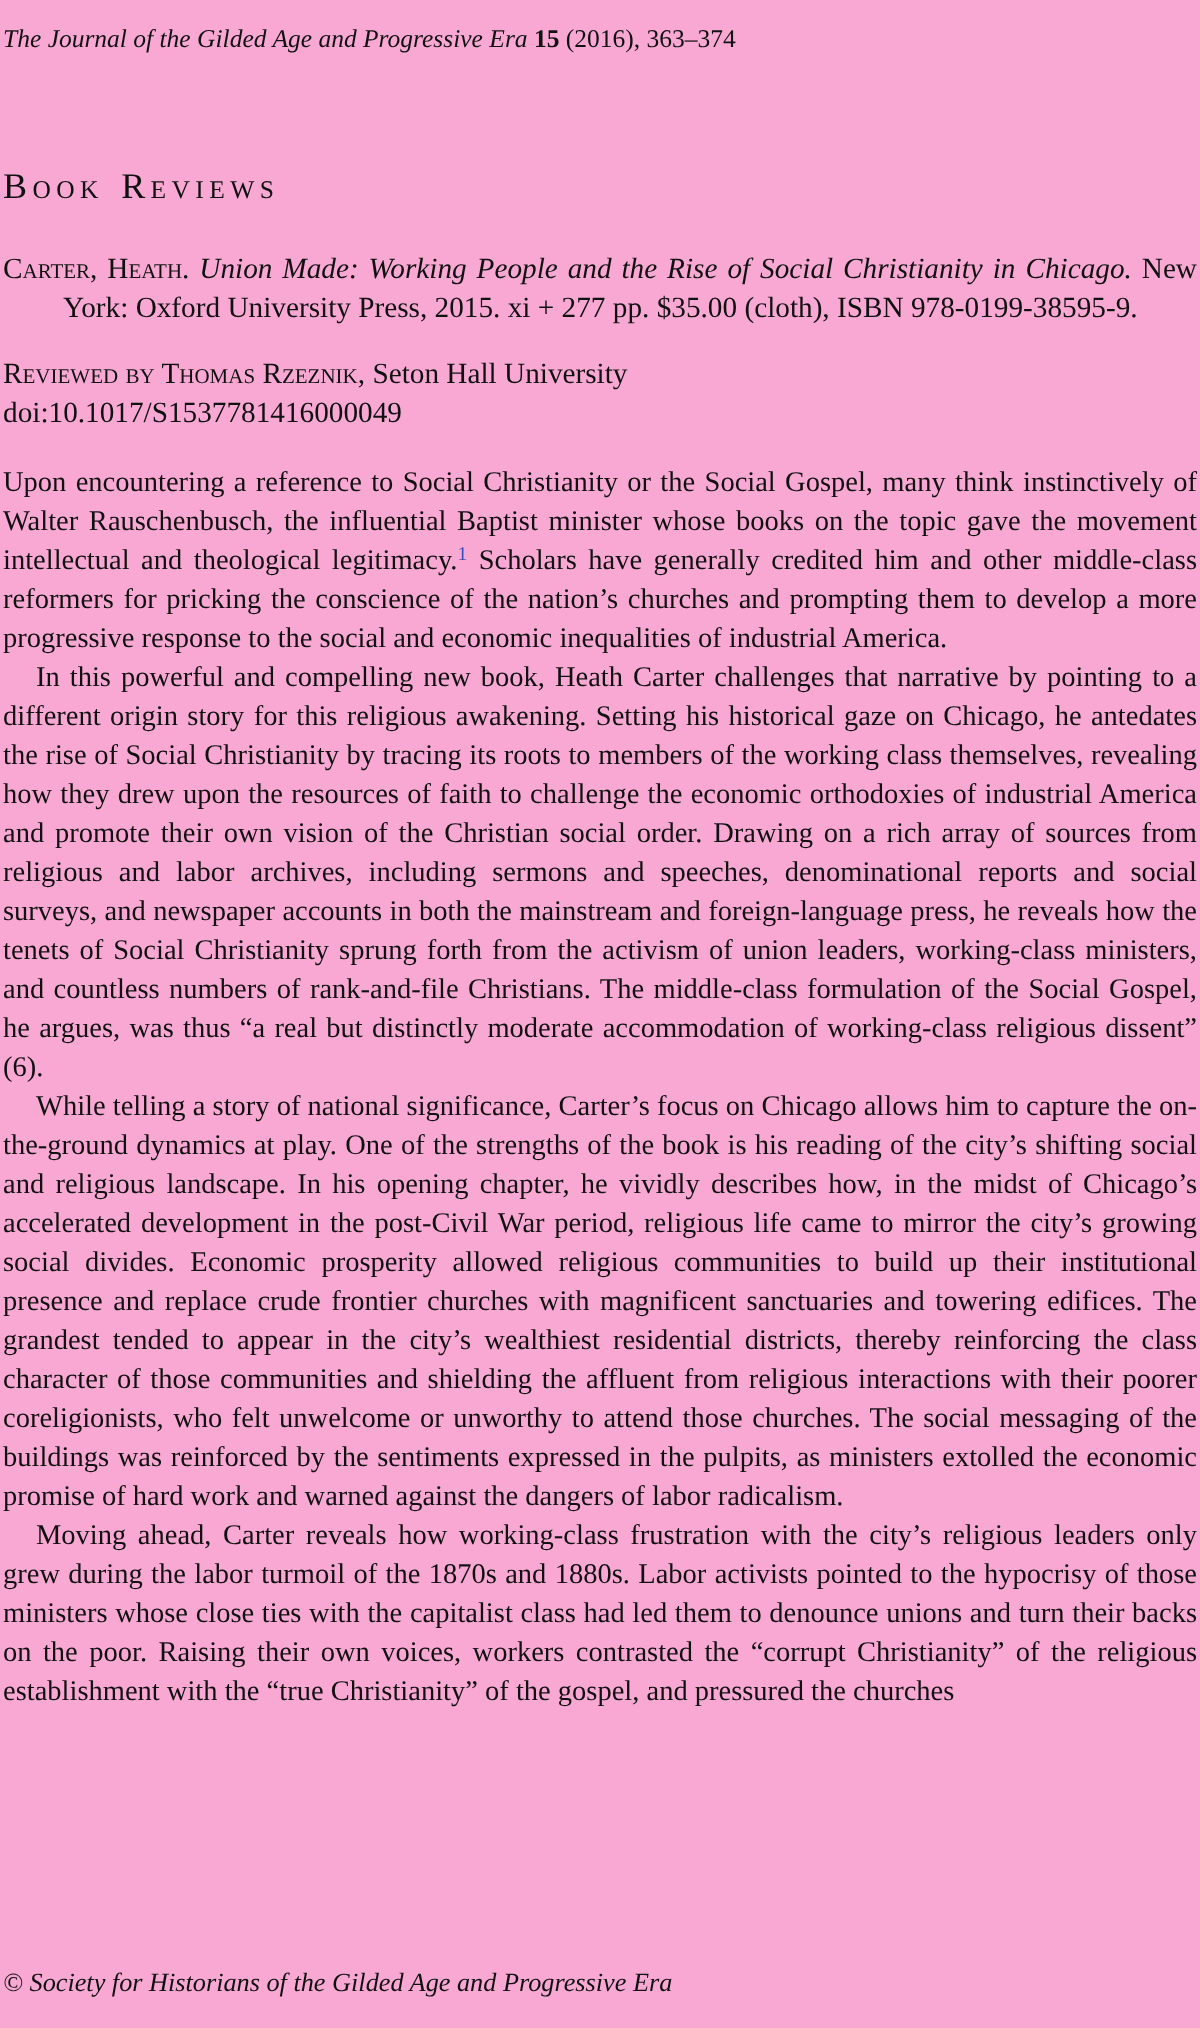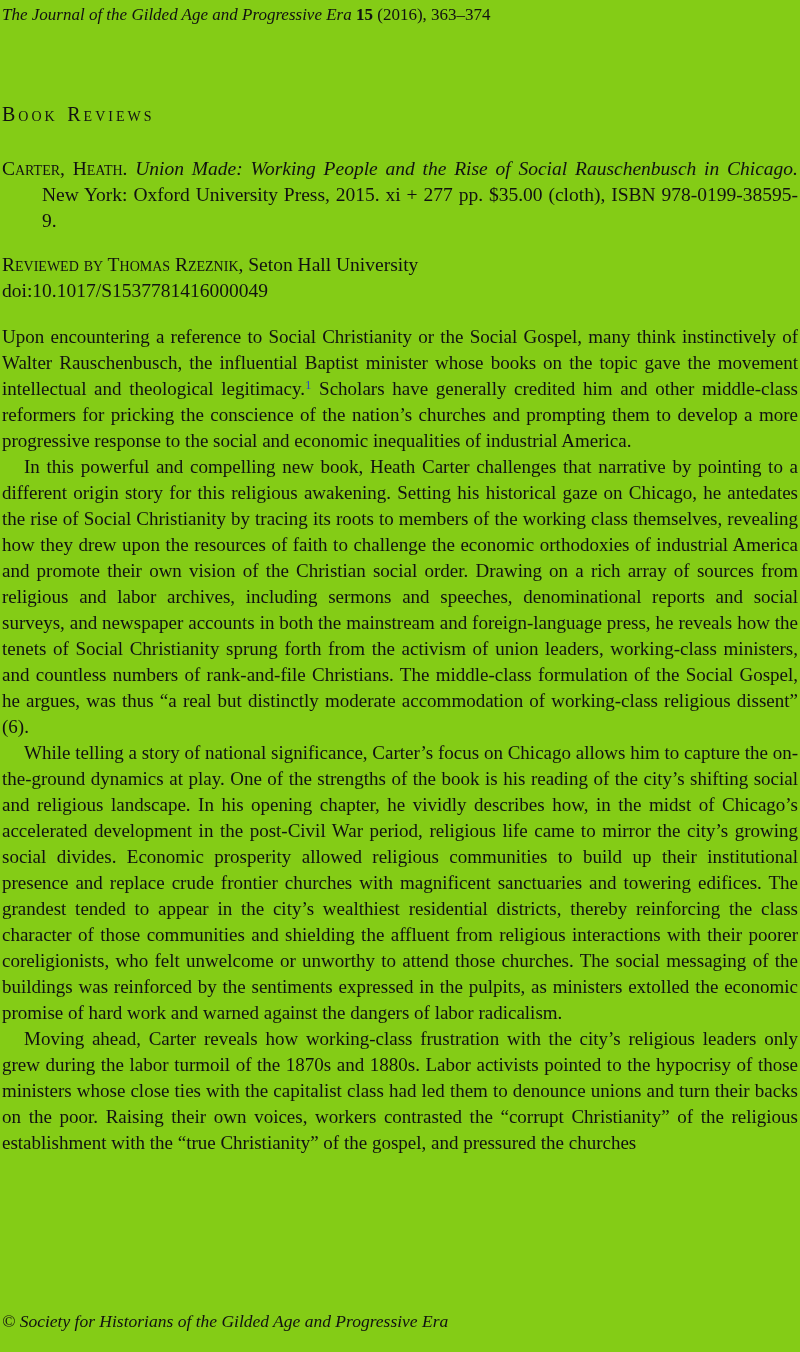--- a/index.html
+++ b/index.html
@@ -8,35 +8,35 @@
     width: 800px;
     height: 1352px;
     font-family: "Liberation Serif", serif;
     color: #111111;
     overflow: hidden;
   }
   .page {
     position: relative;
     width: 800px;
     height: 1352px;
-    padding: 0 2px;
-    background: #84cc16;
+    padding: 11px 2px;
+    background: #f9a8d4;
   }
   .running-head {
     padding-top: 4px;
     font-size: 17px;
     line-height: 22px;
     white-space: nowrap;
   }
   .running-head .journal-title { font-style: italic; }
   .running-head .volume { font-weight: bold; font-style: normal; }
   .running-head .issue-info { font-style: normal; }
   .section-heading {
     margin-top: 72px;
-    font-size: 20px;
+    font-size: 24px;
     line-height: 32px;
     font-weight: normal;
     font-variant: small-caps;
     letter-spacing: 0.15em;
     word-spacing: 0.08em;
   }
   .review-title {
     margin-top: 64px;
     font-size: 30px;
     line-height: 34px;
@@ -100,21 +100,21 @@
 <div class="page">
 
   <div class="running-head">
     <span class="journal-title">The Journal of the Gilded Age and Progressive Era </span><span class="volume">15</span><span class="issue-info"> (2016), 363–374</span>
   </div>
 
   <h1 class="section-heading">Book Reviews</h1>
 
 
   <p class="citation">
-    <span class="citation-author">Carter, Heath. </span><span class="citation-book-title">Union Made: Working People and the Rise of Social Rauschenbusch in Chicago.</span><span class="citation-pub-info"> New York: Oxford University Press, 2015. xi + 277 pp. $35.00 (cloth), ISBN 978-0199-38595-9.</span>
+    <span class="citation-author">Carter, Heath. </span><span class="citation-book-title">Union Made: Working People and the Rise of Social Christianity in Chicago.</span><span class="citation-pub-info"> New York: Oxford University Press, 2015. xi + 277 pp. $35.00 (cloth), ISBN 978-0199-38595-9.</span>
   </p>
 
   <p class="reviewer-line">
     <span class="reviewed-by">Reviewed by Thomas Rzeznik</span><span class="affiliation">, Seton Hall University</span>
   </p>
 
   <p class="doi-line">doi:10.1017/S1537781416000049</p>
 
   <div class="body-text">
     <p><span>Upon encountering a reference to Social Christianity or the Social Gospel, many think instinctively of Walter Rauschenbusch, the influential Baptist minister whose books on the topic gave the movement intellectual and theological legitimacy.</span><sup class="footnote-ref">1</sup><span> Scholars have generally credited him and other middle-class reformers for pricking the conscience of the nation’s churches and prompting them to develop a more progressive response to the social and economic inequalities of industrial America.</span></p>

